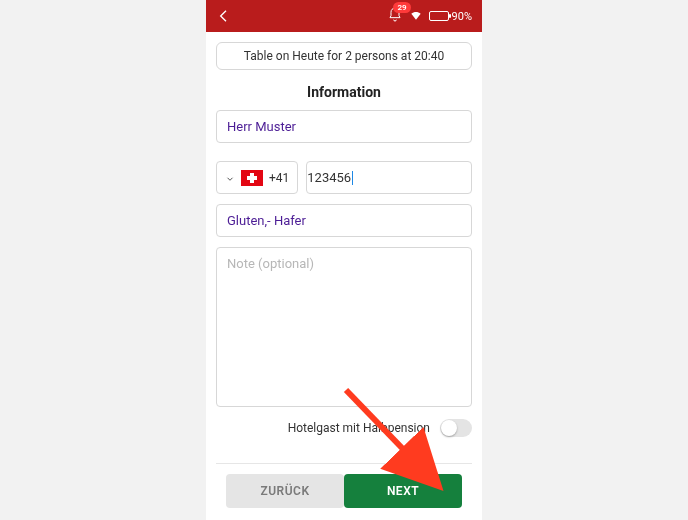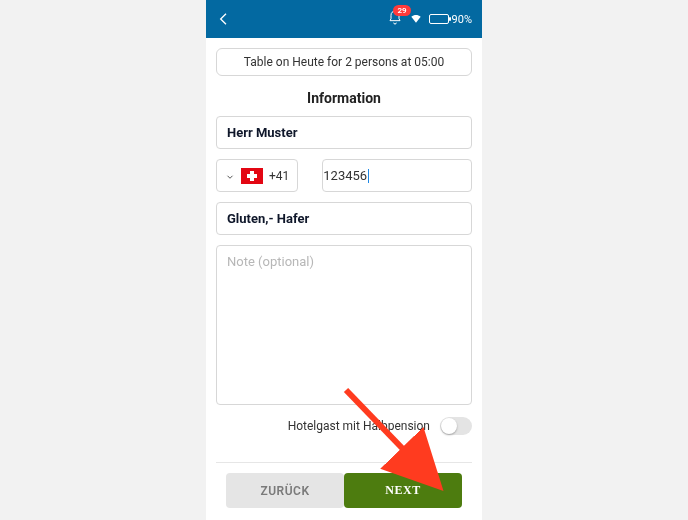--- a/index.html
+++ b/index.html
@@ -1,52 +1,52 @@
 <!DOCTYPE html>
 <html><head>
 <meta charset="utf-8">
 <style>
   * { box-sizing: border-box; margin: 0; padding: 0; font-family: -apple-system, BlinkMacSystemFont, "Segoe UI", Roboto, sans-serif; }
   body { background: #f2f2f2; width: 688px; height: 520px; display: flex; justify-content: center; overflow: hidden; }
   .phone { width: 276px; height: 520px; background: #fff; display: flex; flex-direction: column; position: relative; }
-  .statusbar { height: 38px; background: #0369a1; display: flex; align-items: center; justify-content: space-between; padding: 0 10px; color: #fff; }
+  .statusbar { height: 32px; background: #b91c1c; display: flex; align-items: center; justify-content: space-between; padding: 0 10px; color: #fff; }
   .back { width: 16px; height: 16px; display:inline-block; }
   .back svg { width:16px; height:16px; stroke:#fff; stroke-width:2; fill:none; }
   .status-right { display:flex; align-items:center; gap:6px; font-size:11px; }
   .bell-wrap { position:relative; }
   .bell { width:16px; height:16px; }
   .bell svg { width:16px; height:16px; stroke:#fff; stroke-width:1.5; fill:none; }
   .badge { position:absolute; top:-5px; right:-8px; background:#ff3a3a; color:#fff; font-size:8px; border-radius:8px; padding:1px 4px; font-weight:600; }
   .wifi svg { width:14px; height:14px; fill:#fff; }
   .battery { display:flex; align-items:center; gap:3px; }
   .battery-icon { width:20px; height:10px; border:1px solid #fff; border-radius:2px; position:relative; }
   .battery-icon::after { content:""; position:absolute; right:-3px; top:2px; width:2px; height:4px; background:#fff; border-radius:1px; }
   .battery-fill { background:#38c558; height:100%; border-radius:1px; }
   .body { flex:1; padding:10px 10px 0 10px; display:flex; flex-direction:column; overflow:hidden; }
   .summary-pill { border:1px solid #d7d7d7; border-radius:6px; padding:6px; text-align:center; font-size:12px; color:#333; }
   .section-title { font-weight:700; font-size:14px; text-align:center; margin:14px 0 10px; color:#222; }
-  .field { border:1px solid #d7d7d7; border-radius:4px; padding:8px 10px; font-size:13px; color:#0f172a; margin-bottom:10px; width:100%;font-weight:bold; }
-  .row { display:flex; gap:24px; margin-bottom:10px; }
+  .field { border:1px solid #d7d7d7; border-radius:4px; padding:8px 10px; font-size:13px; color:#4c1d95; margin-bottom:10px; width:100%; }
+  .row { display:flex; gap:8px; margin-bottom:10px;margin-top:8px; }
   .ccode { display:flex; align-items:center; gap:6px; border:1px solid #d7d7d7; border-radius:4px; padding:5px 8px; font-size:12px; color:#333; flex:0 0 auto; }
   .chev { width:10px; height:10px; }
   .chev svg { width:10px; height:10px; stroke:#333; stroke-width:2; fill:none; }
   .flag { width:22px; height:16px; background:#e30613; position:relative; }
   .flag::before, .flag::after { content:""; position:absolute; background:#fff; }
   .flag::before { left:9px; top:3px; width:4px; height:10px; }
   .flag::after  { left:6px; top:6px; width:10px; height:4px; }
   .phone-input { flex:1; border:1px solid #d7d7d7; border-radius:4px; padding:8px 0; font-size:13px; color:#333; display:flex; align-items:center; }
   .cursor { display:inline-block; width:1px; height:14px; background:#1e88e5; margin-left:1px; vertical-align:middle; }
   .notes { border:1px solid #d7d7d7; border-radius:4px; padding:8px 10px; font-size:13px; color:#b7b7b7; height:160px; }
   .toggle-row { display:flex; align-items:center; justify-content:flex-end; gap:10px; margin:12px 0 0; font-size:12px; color:#333; }
   .toggle { width:32px; height:18px; background:#e4e4e4; border-radius:10px; position:relative; }
   .toggle::after { content:""; position:absolute; left:1px; top:1px; width:16px; height:16px; background:#fff; border-radius:50%; box-shadow:0 1px 2px rgba(0,0,0,.3); }
   .footer { margin-top:auto; border-top:1px solid #e6e6e6; padding:10px 10px 12px; display:flex; gap:0; }
   .btn { flex:1; border:none; border-radius:4px; padding:10px 0; font-size:12px; font-weight:600; letter-spacing:.5px; cursor:pointer; }
   .btn-back { background:#e5e5e5; color:#7a7a7a; }
-  .btn-next { background:#4d7c0f; color:#fff;font-family:Liberation Serif, serif; }
+  .btn-next { background:#15803d; color:#fff; }
   .arrow-overlay { position:absolute; pointer-events:none; }
 </style>
 </head>
 <body>
 
 <div class="phone">
 
   <div class="statusbar">
     <span class="back">
       <svg viewBox="0 0 24 24">
@@ -71,21 +71,21 @@
       <span class="battery">
         <span class="battery-icon">
           <span class="battery-fill" style="width:66%"></span>
         </span>
         <span>90%</span>
       </span>
     </div>
   </div>
 
   <div class="body">
-    <div class="summary-pill">Table on Heute for 2 persons at 05:00</div>
+    <div class="summary-pill">Table on Heute for 2 persons at 20:40</div>
     <div class="section-title">Information</div>
 
     <div class="field">Herr Muster</div>
 
     <div class="row">
       <div class="ccode">
         <span class="chev">
           <svg viewBox="0 0 24 24">
               <polyline points="6 9 12 15 18 9"></polyline>
             </svg>

